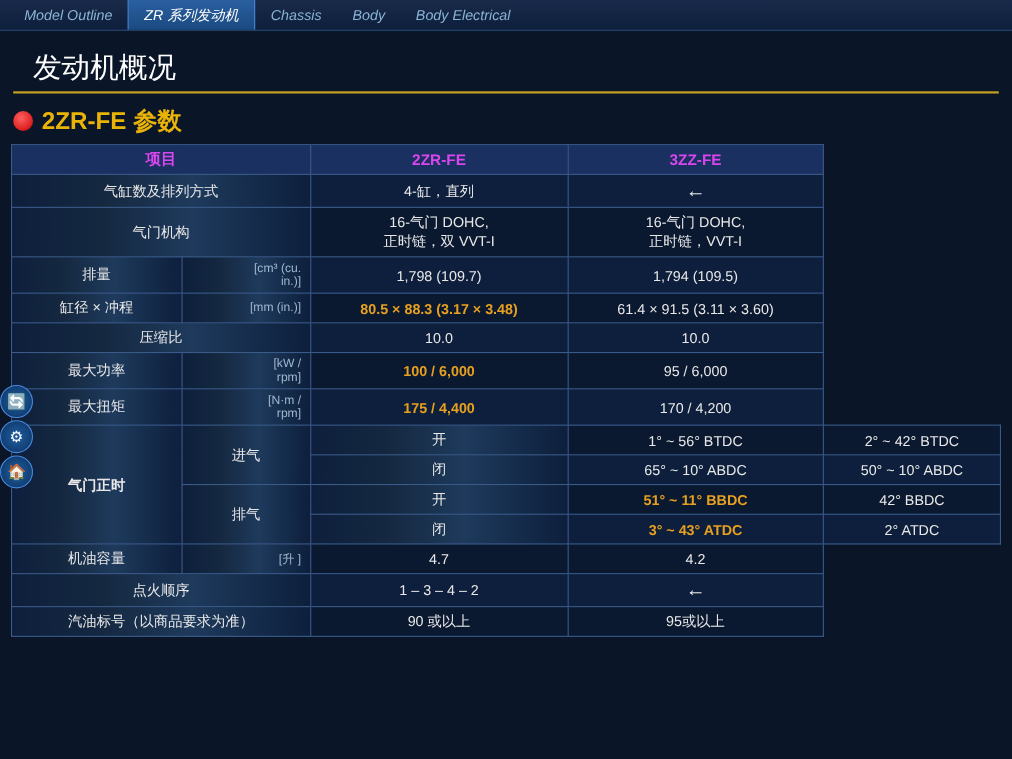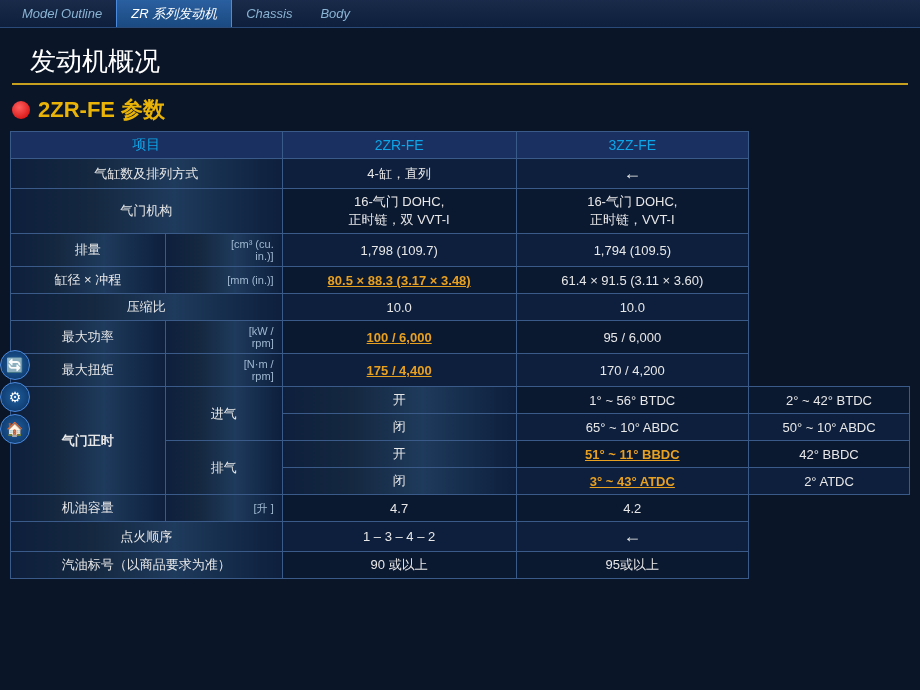--- a/index.html
+++ b/index.html
@@ -84,37 +84,36 @@
     }
     .main-table th, .main-table td {
       border: 1px solid #3a5a8a;
       padding: 4px 8px;
       text-align: center;
       color: #e8e8e8;
       vertical-align: middle;
     }
     .main-table th {
       background: #1a3060;
-      font-weight: normal;
+      font-weight: bold;
       font-size: 14px;
-      color: #0ea5e9;
+      color: #d946ef;
     }
     .main-table tr.data-row td {
       background: #0d1f3c;
     }
     .main-table tr.data-row:nth-child(odd) td {
       background: #0d1f3c;
     }
     .main-table tr.data-row:nth-child(even) td {
       background: #0a1830;
     }
     .highlight-gold {
       color: #e8a020 !important;
       font-weight: bold;
-      text-decoration: underline;
     }
     .label-col {
       text-align: center;
       padding-left: 10px;
     }
     .unit-col {
       text-align: right !important;
       padding-right: 6px;
       color: #a0b8d0 !important;
       font-size: 12px;
@@ -164,20 +163,21 @@
     }
   </style>
 </head>
 <body>
 
 <div class="top-nav">
   <div class="nav-item">Model Outline</div>
   <div class="nav-item active">ZR 系列发动机</div>
   <div class="nav-item">Chassis</div>
   <div class="nav-item">Body</div>
+  <div class="nav-item">Body Electrical</div>
 </div>
 
 <div class="page-header">
   <span class="page-header-text">发动机概况</span>
 </div>
 
 <div class="section-title">
   <div class="red-circle"></div>
   <span class="section-title-text">2ZR-FE 参数</span>
 </div>

